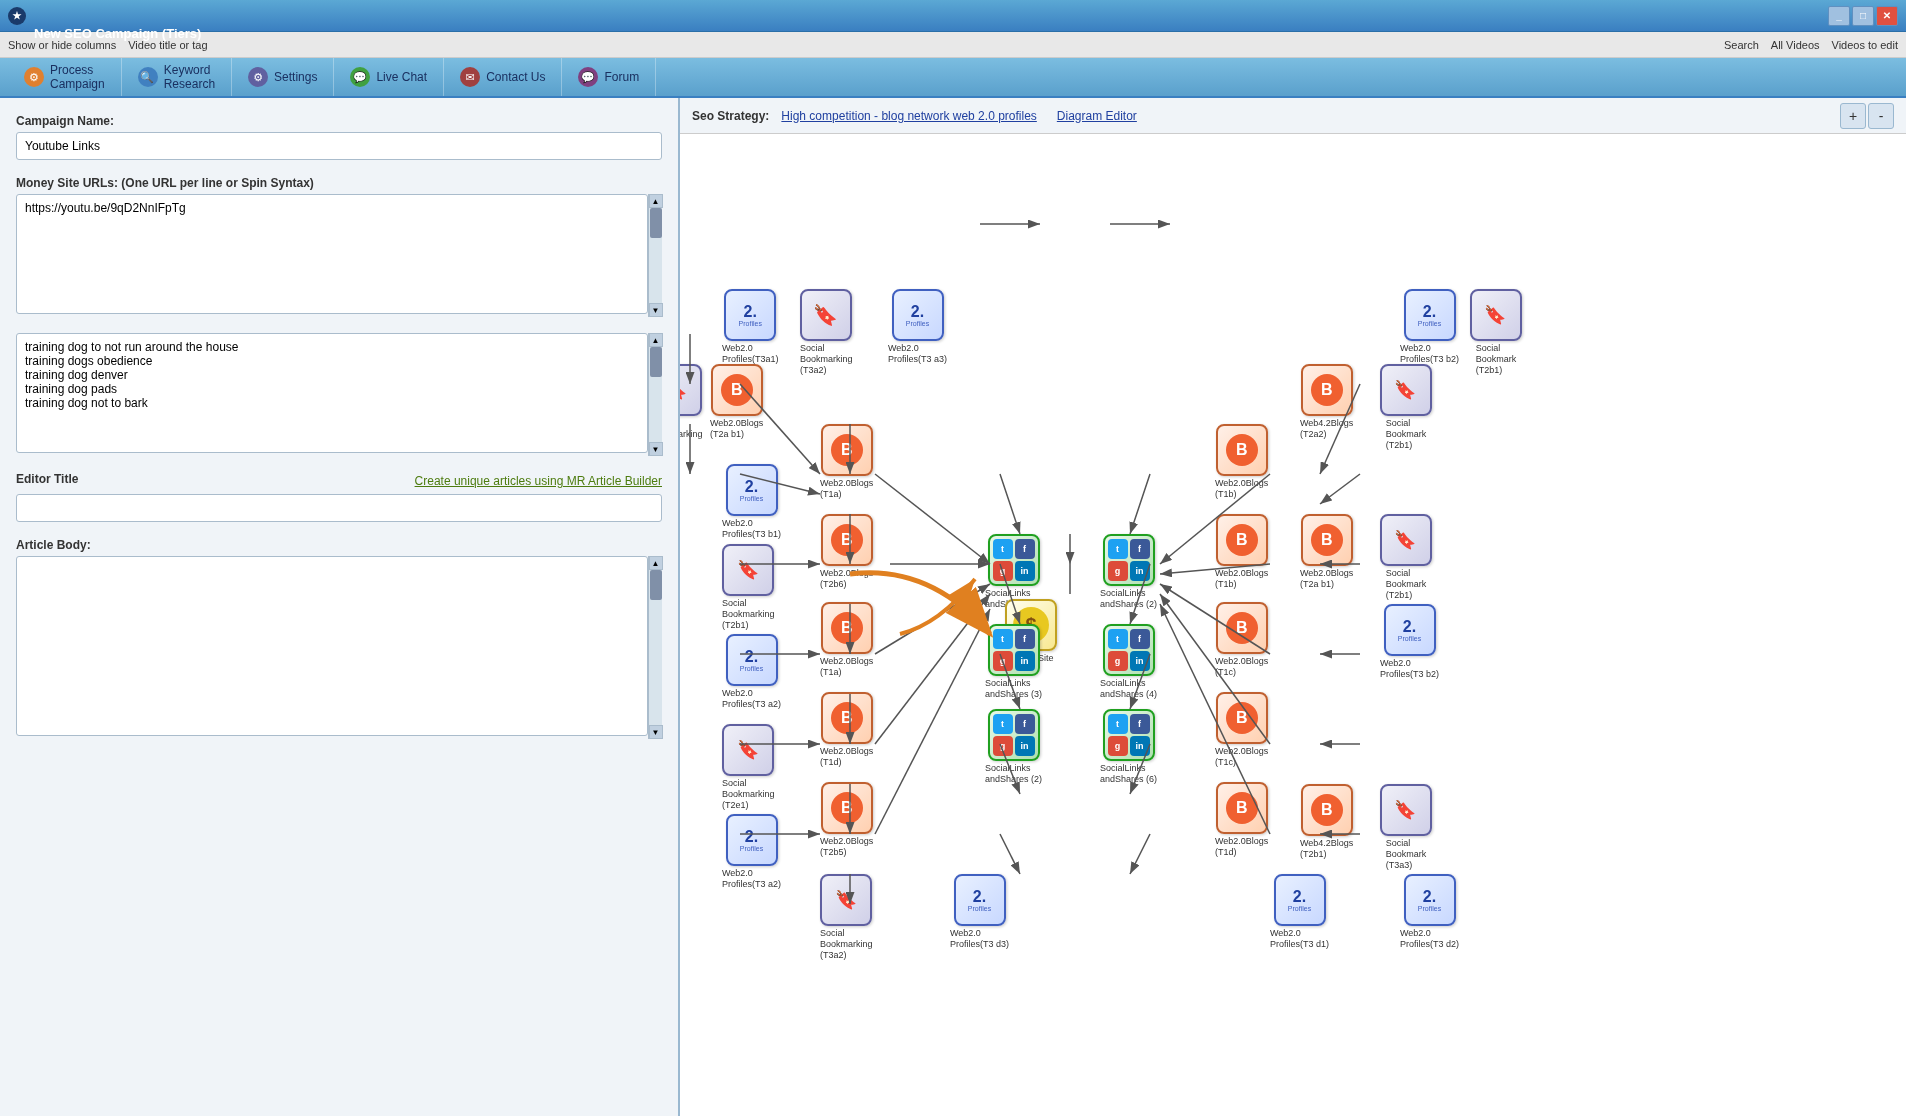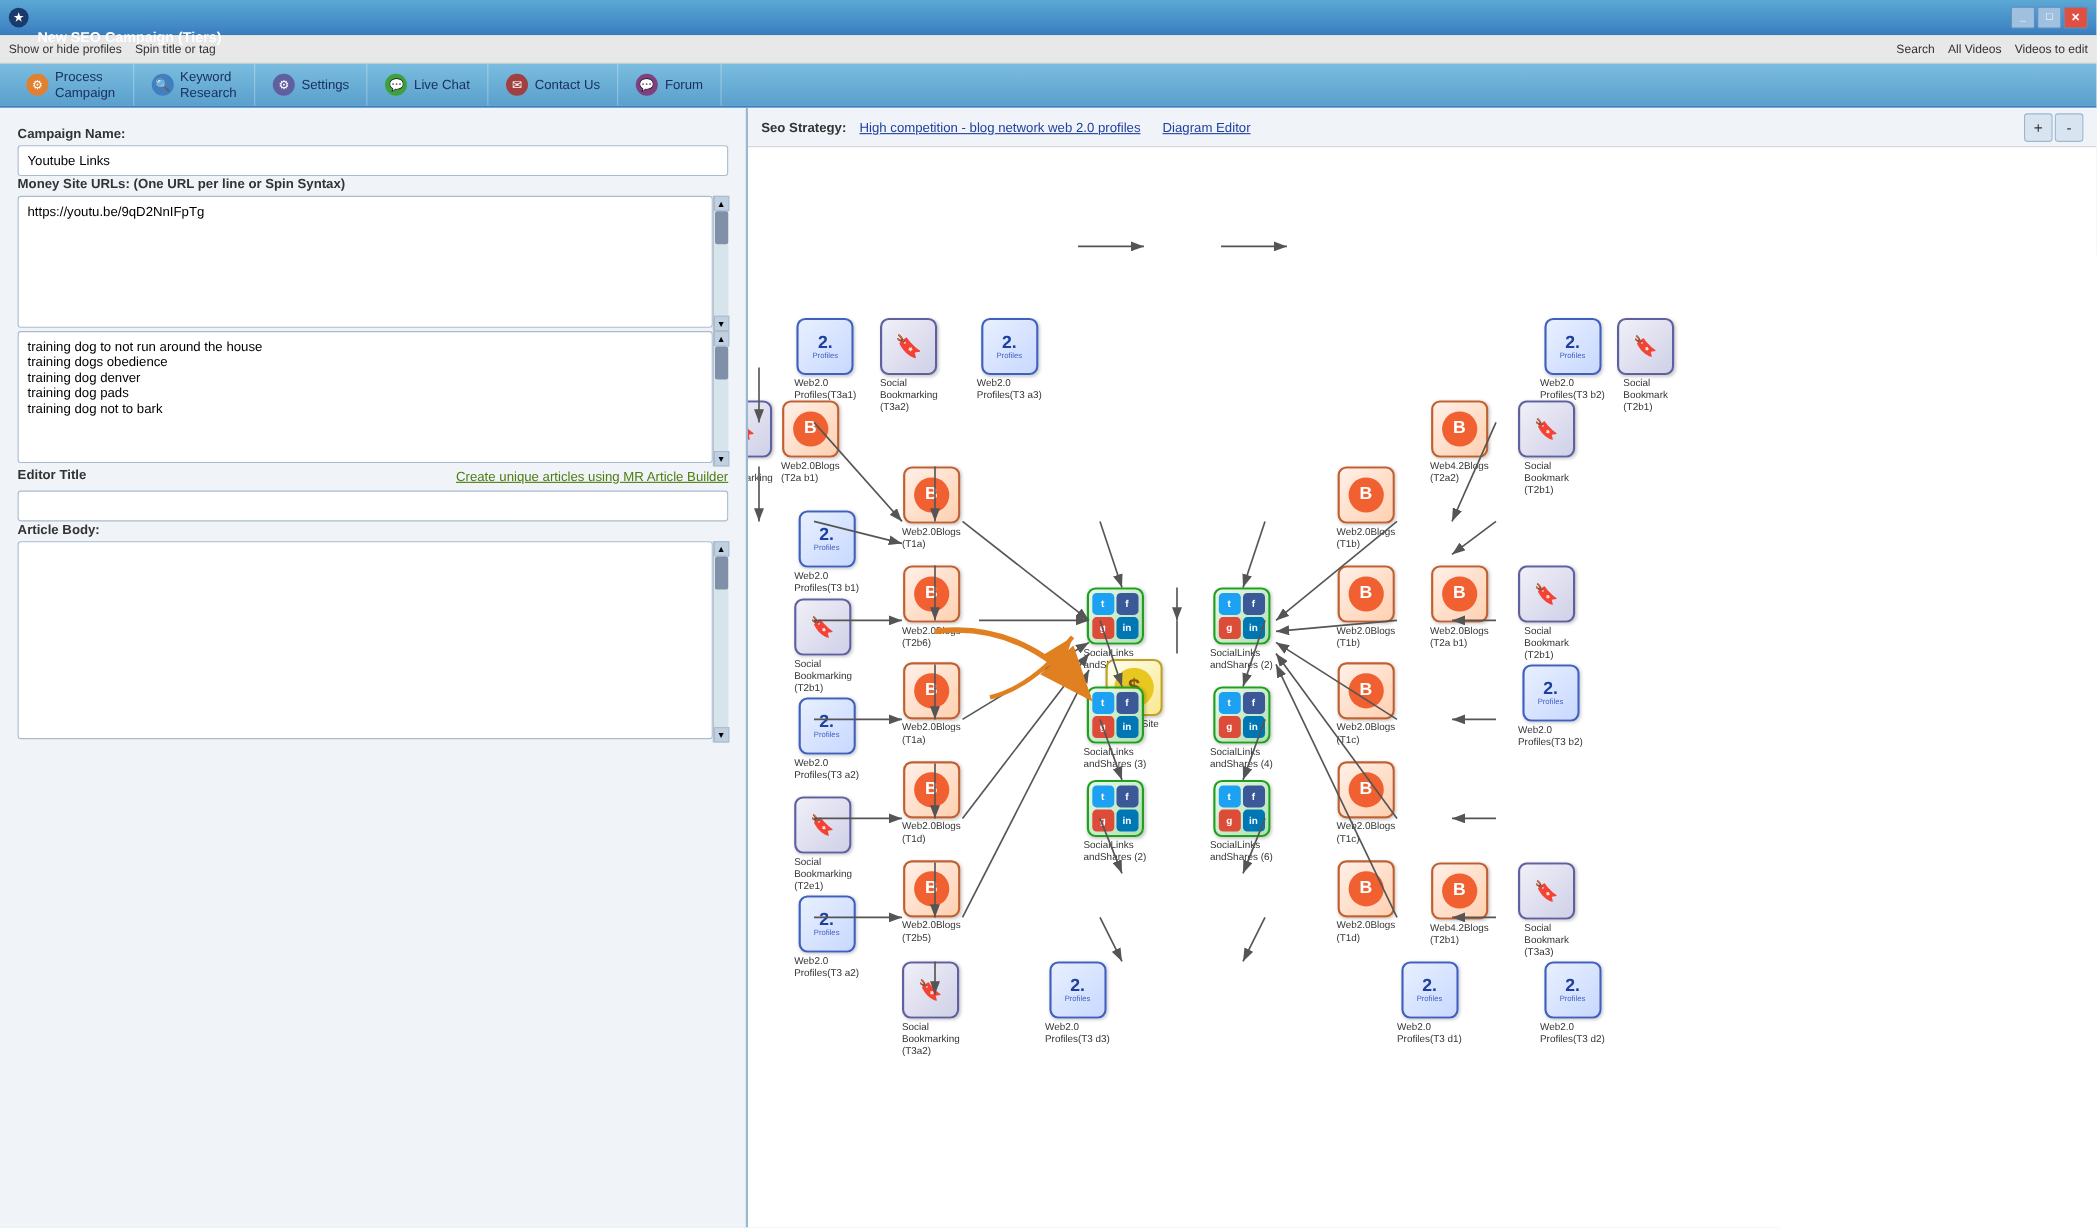--- a/index.html
+++ b/index.html
@@ -91,21 +91,21 @@
 
     
     .left-panel {
       width: 680px;
       background: #f0f4f8;
       border-right: 2px solid #9ab8d0;
       padding: 16px;
       overflow-y: auto;
     }
 
-    .form-group { }
+    .form-group { margin-bottom: 16px; }
     .form-label {
       display: block;
       font-weight: bold;
       color: #333;
       margin-bottom: 4px;
       font-size: 12px;
     }
     .form-input {
       width: 100%;
       height: 28px;
@@ -306,22 +306,22 @@
   <div class="title-bar-icon">★</div>
   <span class="title-bar-title">New SEO Campaign (Tiers)</span>
   <div class="window-controls">
     <div class="window-btn">_</div>
     <div class="window-btn">□</div>
     <div class="window-btn close">✕</div>
   </div>
 </div>
 
 <div class="top-toolbar">
-  <span>Show or hide profiles</span>
-  <span>Spin title or tag</span>
+  <span>Show or hide columns</span>
+  <span>Video title or tag</span>
   <span style="flex:1"></span>
   <span>Search</span>
   <span>All Videos</span>
   <span>Videos to edit</span>
 </div>
 
 <div class="nav-bar">
   <div class="nav-item">
     <div class="nav-icon process">⚙</div>
     <span>Process<br>Campaign</span>

